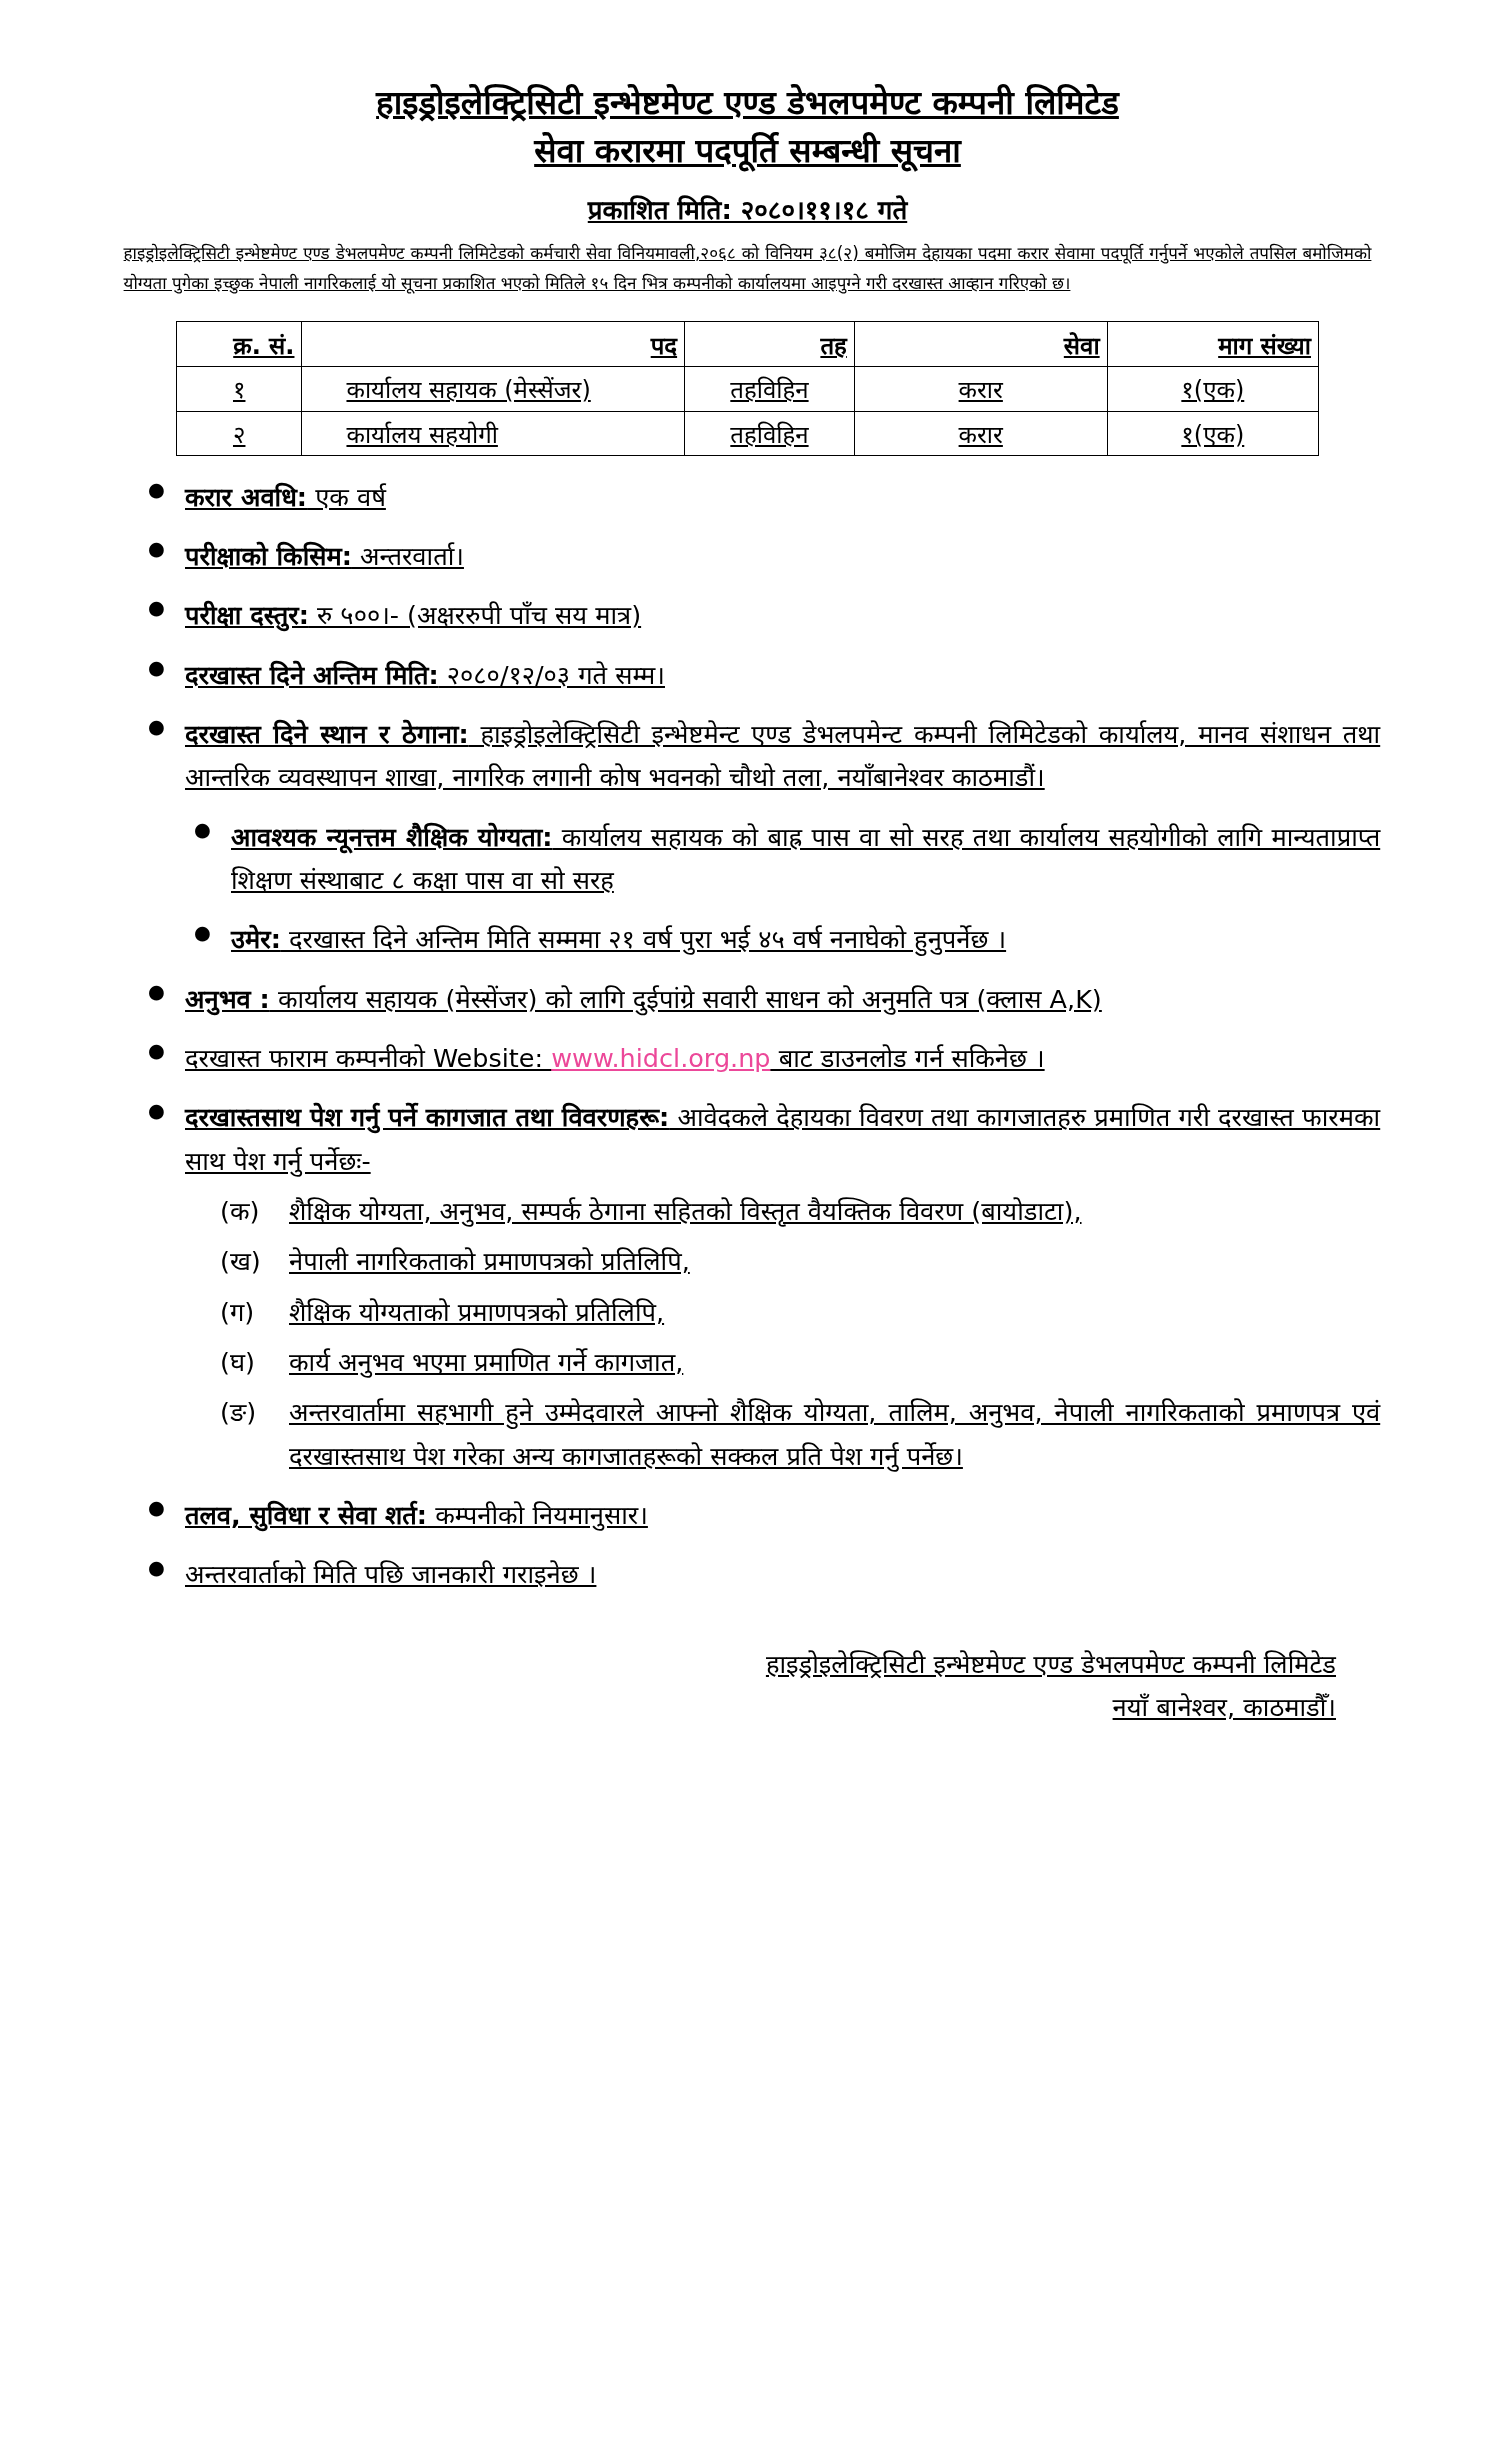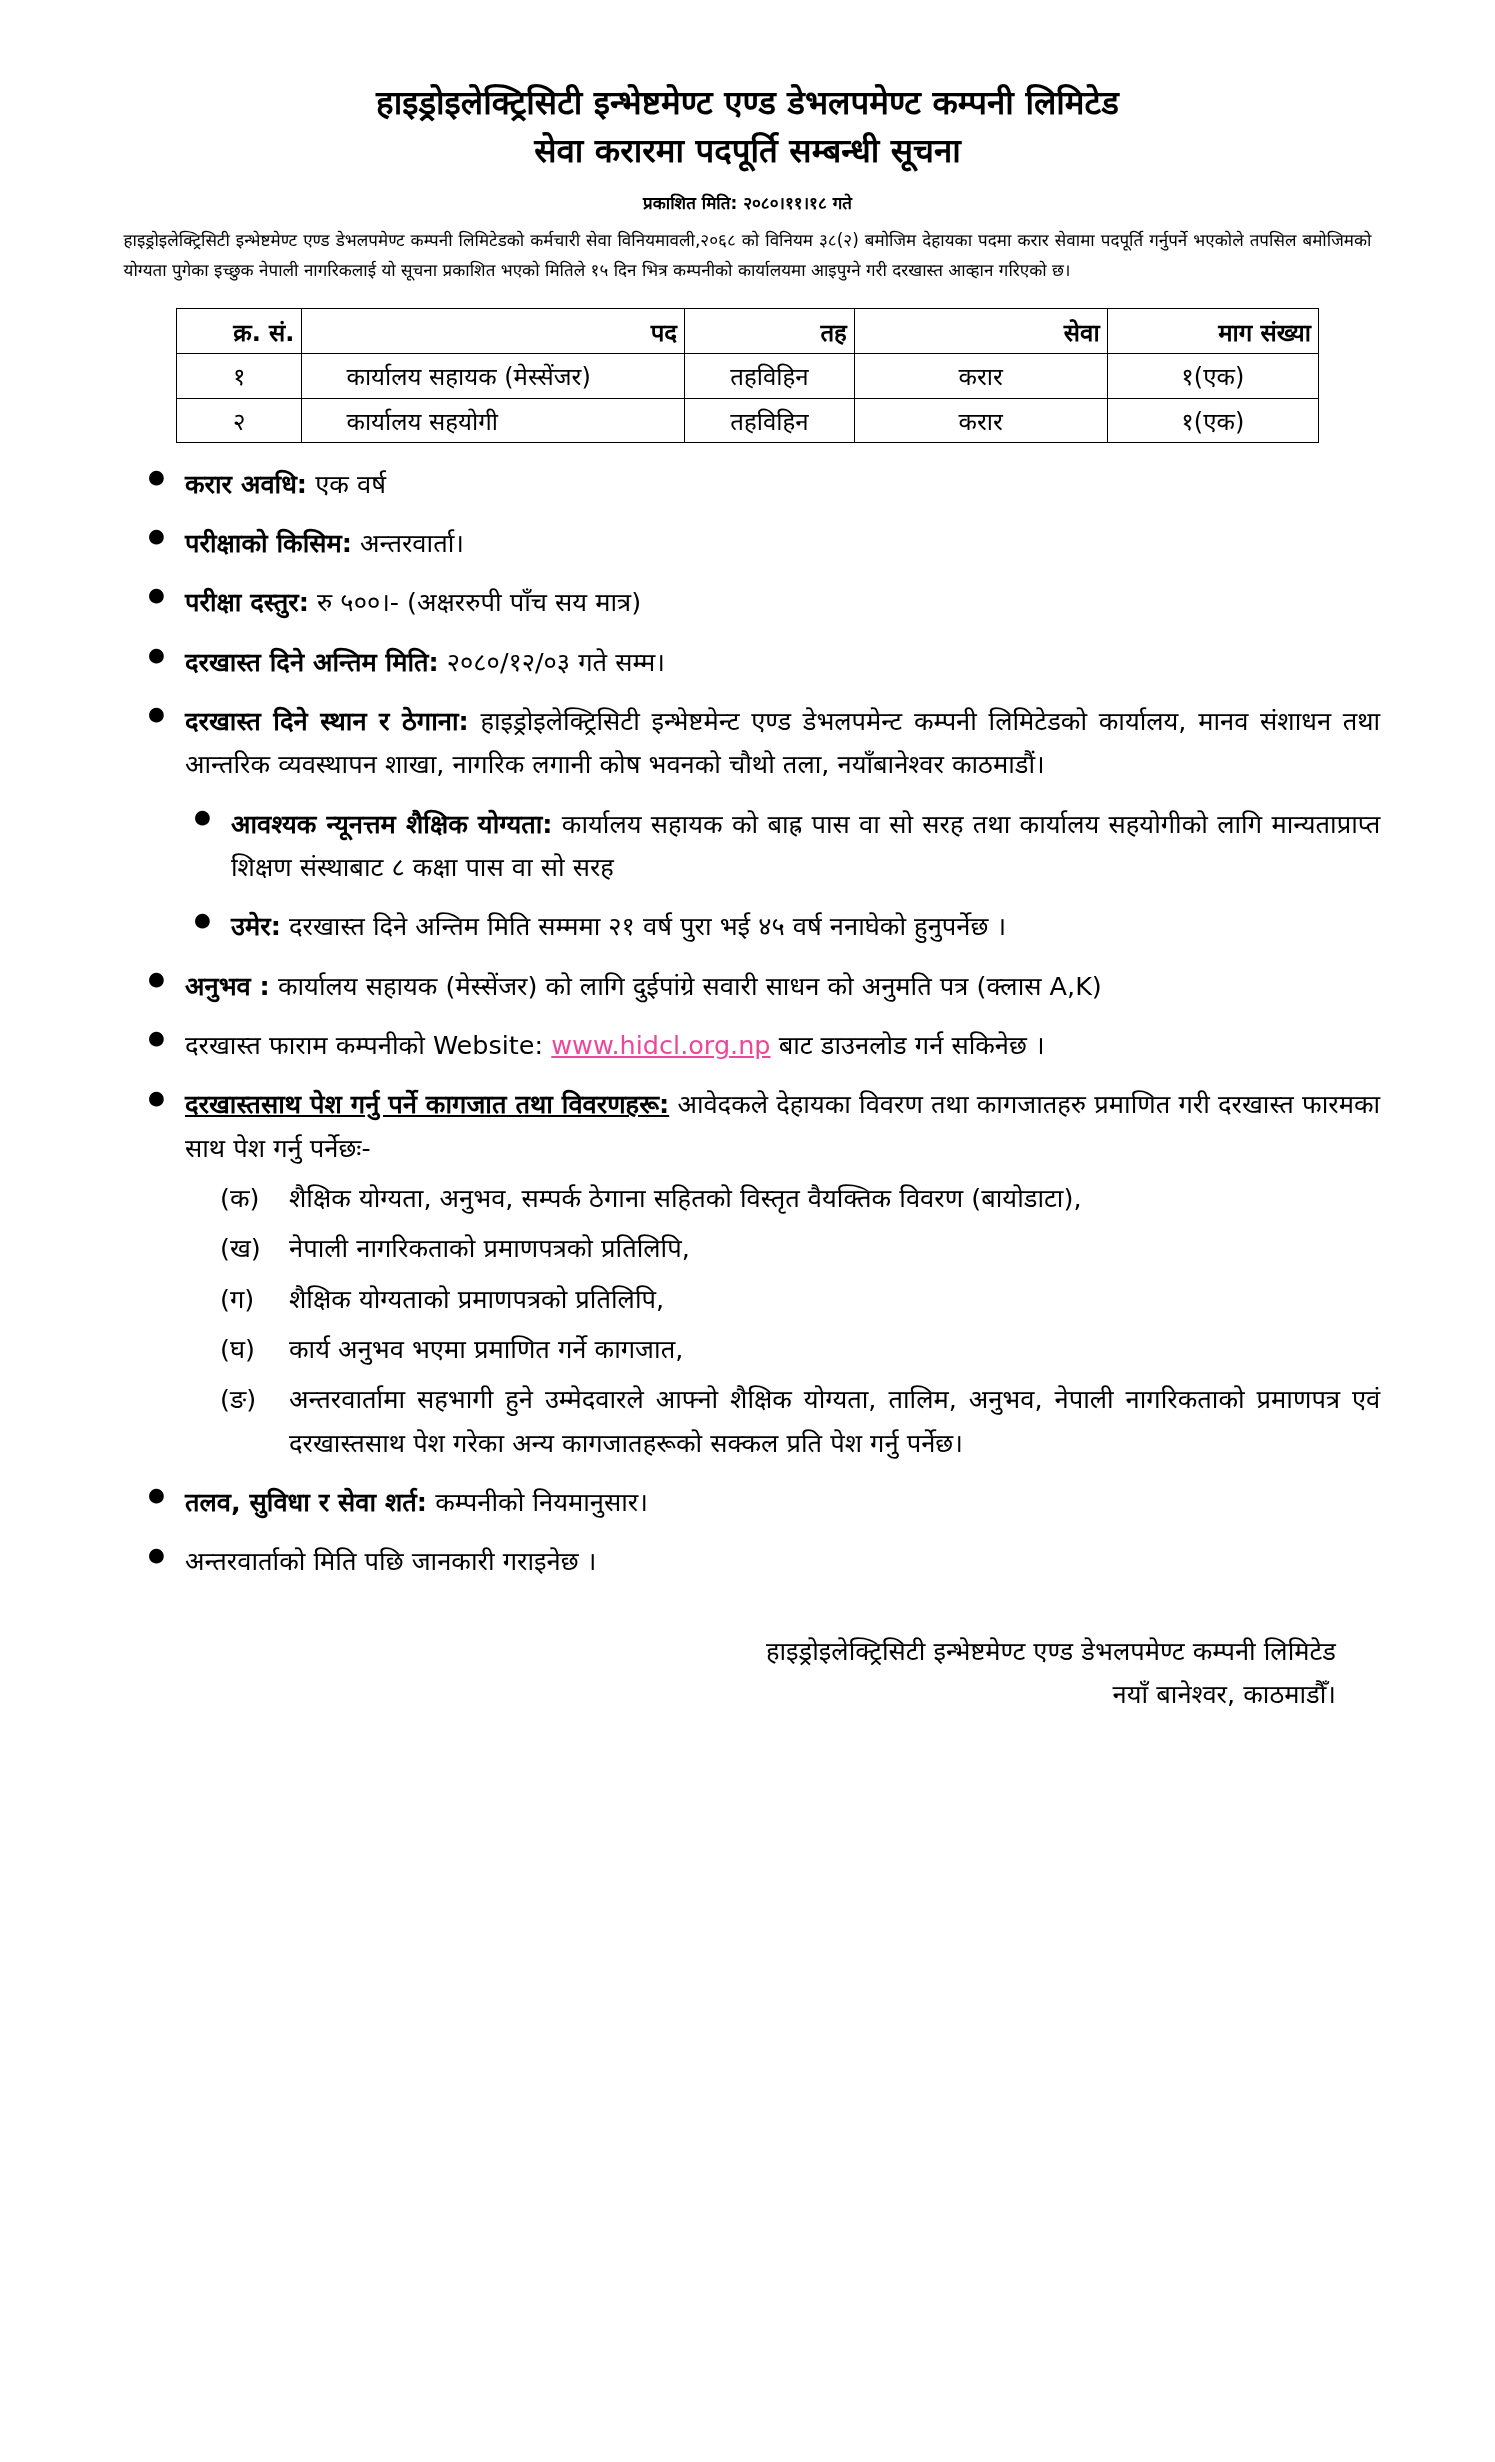--- a/index.html
+++ b/index.html
@@ -12,34 +12,35 @@
     min-height: 2462px;
     font-family: "DejaVu Sans", "Liberation Sans", sans-serif;
     color: #000000;
   }
   .page {
     width: 1495px;
     min-height: 2462px;
     box-sizing: border-box;
     padding: 53px 106px 35px 106px;
     position: relative;
+    text-decoration: underline;
   }
   .title-block {
     text-align: center;
     margin-top: 26px;
   }
   .title-line {
     font-size: 33px;
     font-weight: bold;
     line-height: 1.45;
     letter-spacing: 0px;
   }
   .pub-date {
     text-align: center;
-    font-size: 17px;
+    font-size: 26px;
     font-weight: bold;
     margin-top: 16px;
     margin-bottom: 12.3px;
   }
   .intro {
     font-size: 17px;
     line-height: 1.75;
     text-align: justify;
     text-justify: inter-word;
     margin: 8.8px 17.6px 0 17.6px;

